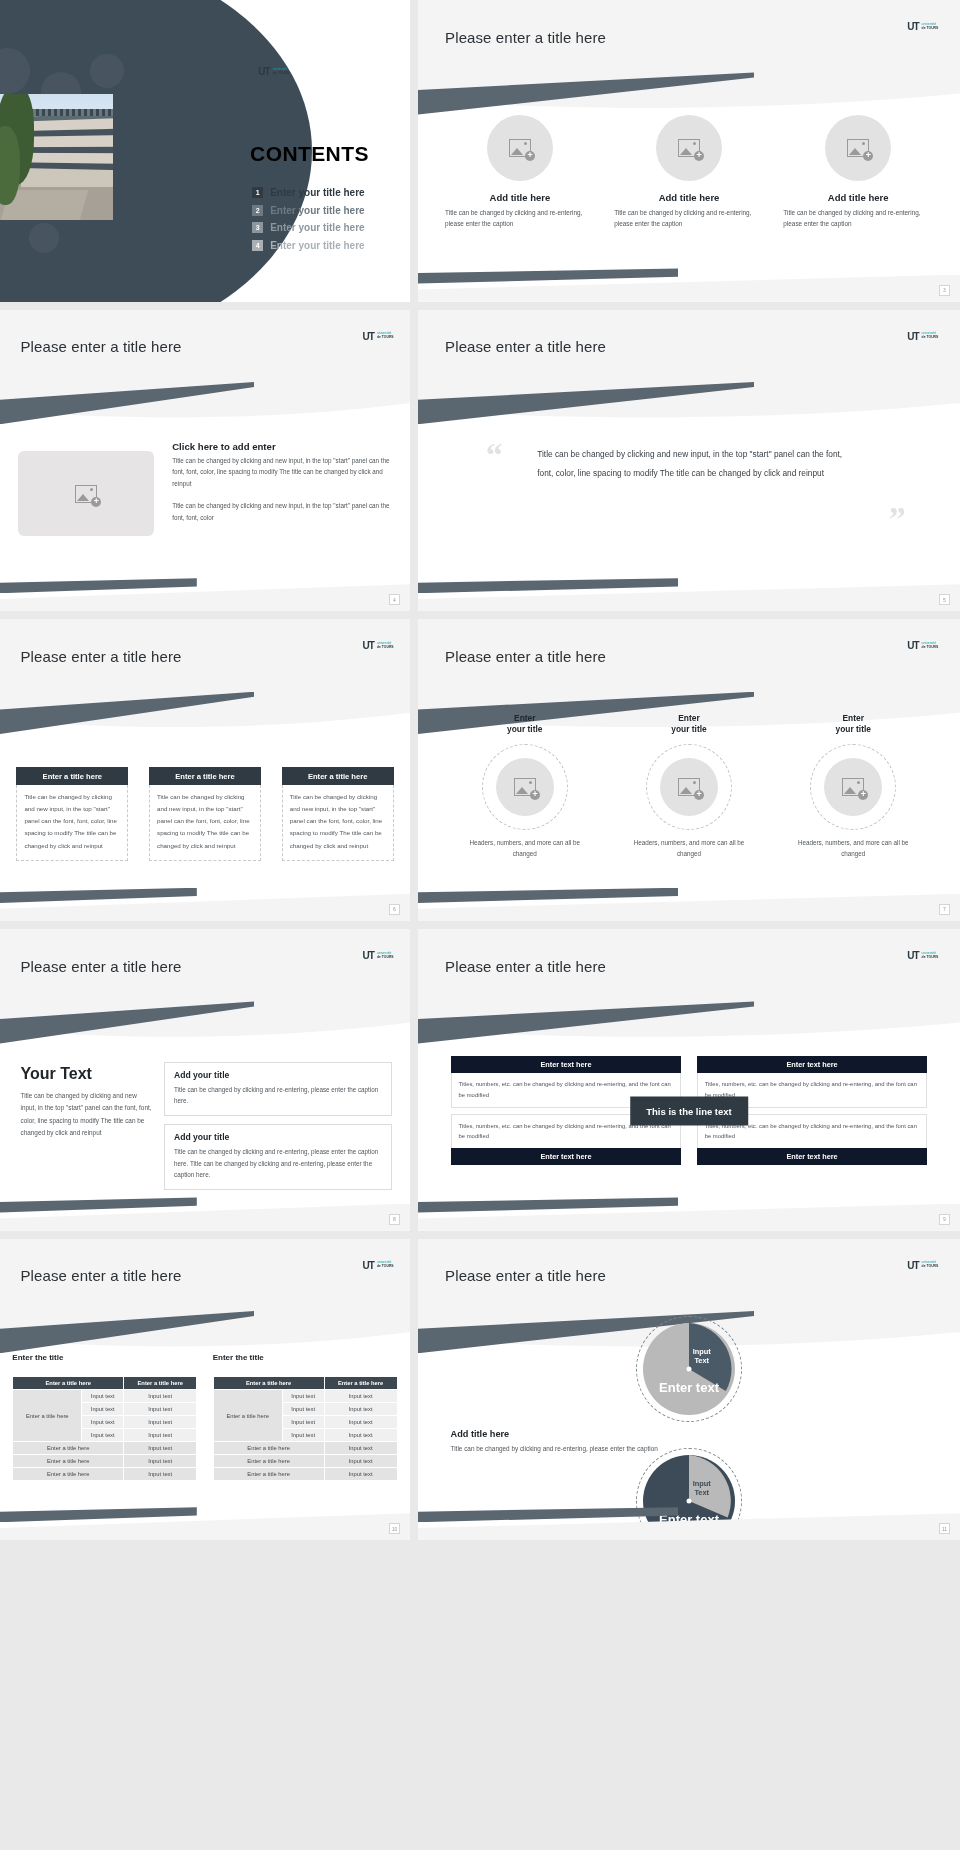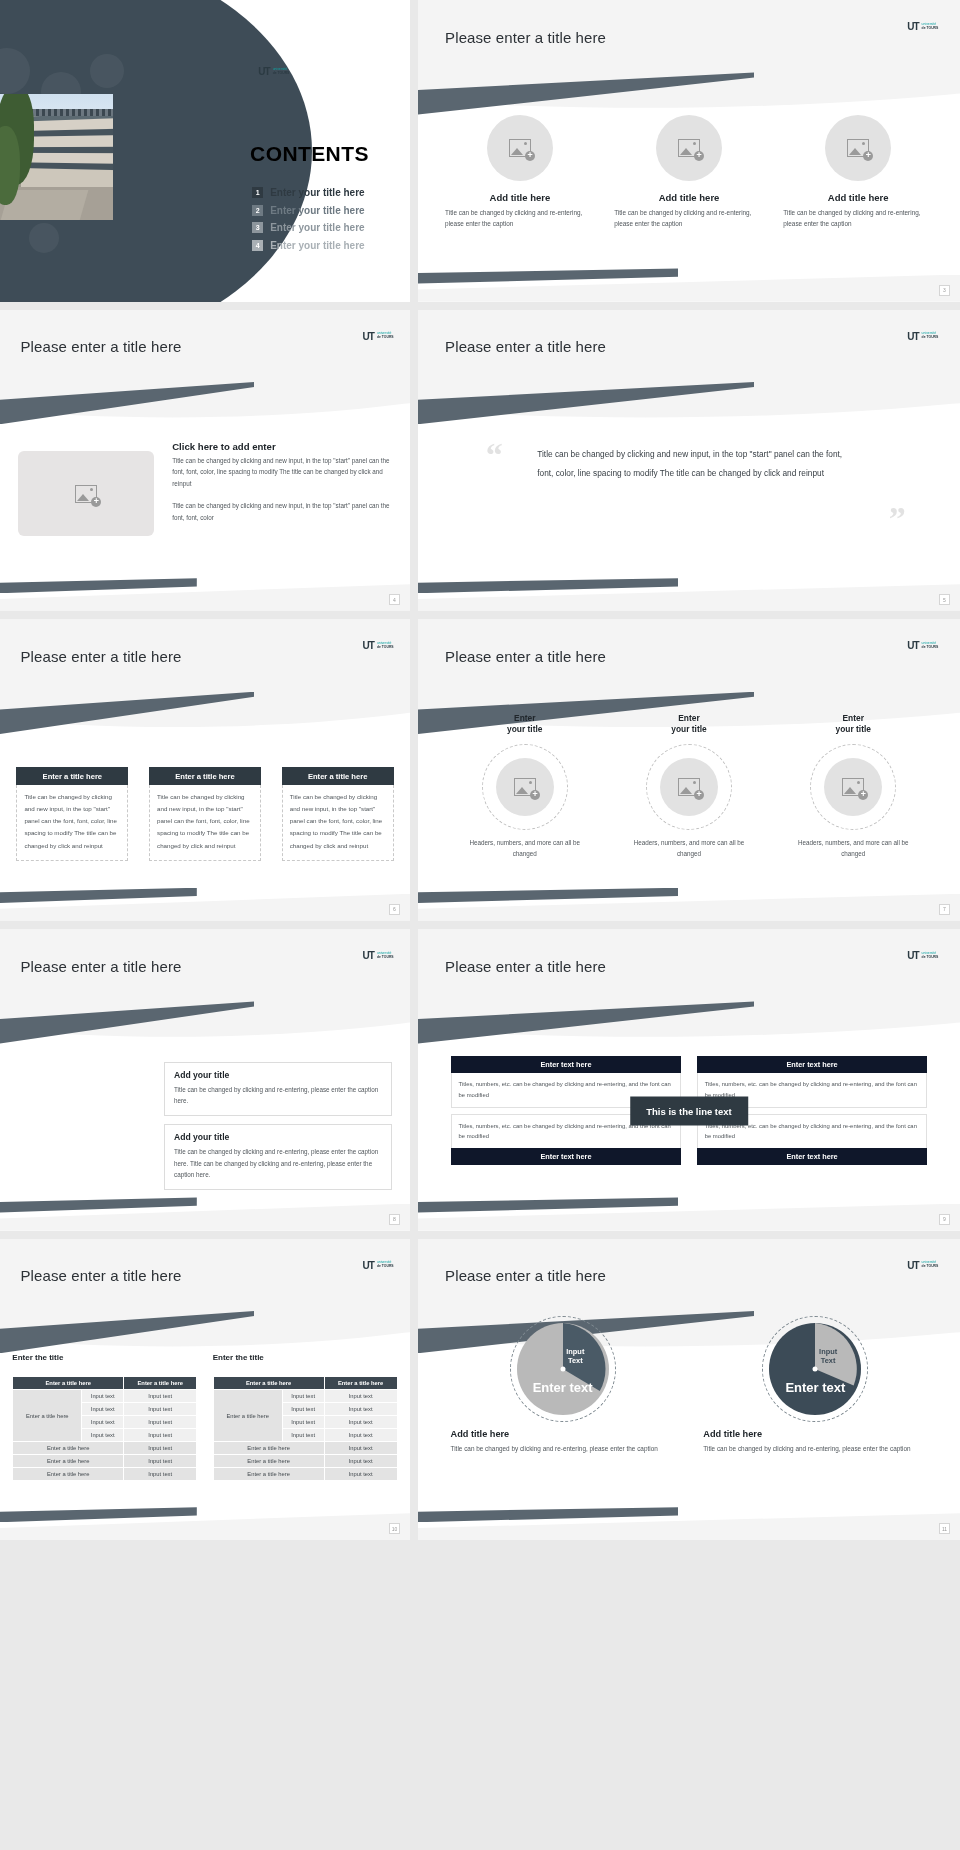--- a/index.html
+++ b/index.html
@@ -181,21 +181,21 @@
   .tbl-wrap { flex:1; }
   .tbl-cap { font-size:8px; font-weight:700; color:#20262b; margin-bottom:14px;}
   table.dt { width:100%; border-collapse:collapse; }
   table.dt td, table.dt th { border:1px solid #ffffff; font-size:5.8px; padding:3px 2px; text-align:center; color:#444b50;}
   table.dt th { background:#3c4750; color:#fff; font-weight:700; }
   table.dt td.lab { background:#e3e3e3; font-weight:400; }
   table.dt td.v { background:#f0f0f0; }
   table.dt tr.ftr td { background:#e3e3e3; }
 
   
-  .donuts { position:absolute; left:6%; right:6%; top:28%; display:flex; gap:6%; }
+  .donuts { position:absolute; left:6%; right:6%; top:28%; display:flex; gap:6%;flex-direction:column; }
   .don-col { flex:1; display:flex; flex-direction:column; align-items:center;}
   .don { position:relative; width:92px; height:92px; }
   .don-ring { position:absolute; inset:-7px; border:1px dashed #7e8990; border-radius:50%; }
   .don-lbl-in { position:absolute; left:54%; top:26%; font-size:7.4px; font-weight:700; color:#fff; line-height:1.25; text-align:center;}
   .don-lbl-in2{ position:absolute; left:50%; top:62%; transform:translateX(-50%); font-size:13px; font-weight:700; color:#fff; white-space:nowrap;}
   .don-dot { position:absolute; left:50%; top:50%; width:5px;height:5px;border-radius:50%;background:#fff;transform:translate(-50%,-50%); z-index:3;}
   .don-title { margin-top:14px; font-size:9.2px; font-weight:700; color:#20262b; align-self:flex-start;}
   .don-body { margin-top:4px; font-size:6.4px; line-height:1.8; color:#51575c; align-self:flex-start;}
 </style>
 </head>
@@ -476,20 +476,24 @@
       <div class="swoosh"></div>
       <div class="hdr-title">Please enter a title here</div>
       <div class="logo">
         <span class="mark">UT</span>
         <span class="txt">
           <span class="u">université</span><br>
           <span>de TOURS</span>
         </span>
       </div>
 
+      <div class="s8-l">
+        <div class="s8-h">Your Text</div>
+        <div class="s8-p">Title can be changed by clicking and new input, in the top "start" panel can the font, font, color, line spacing to modify The title can be changed by click and reinput</div>
+      </div>
       <div class="s8-boxes">
         <div class="s8-box">
           <div class="s8-box-h">Add your title</div>
           <div class="s8-box-p">Title can be changed by clicking and re-entering, please enter the caption here.</div>
         </div>
         <div class="s8-box">
           <div class="s8-box-h">Add your title</div>
           <div class="s8-box-p">Title can be changed by clicking and re-entering, please enter the caption here. Title can be changed by clicking and re-entering, please enter the caption here.</div>
         </div>
       </div>

